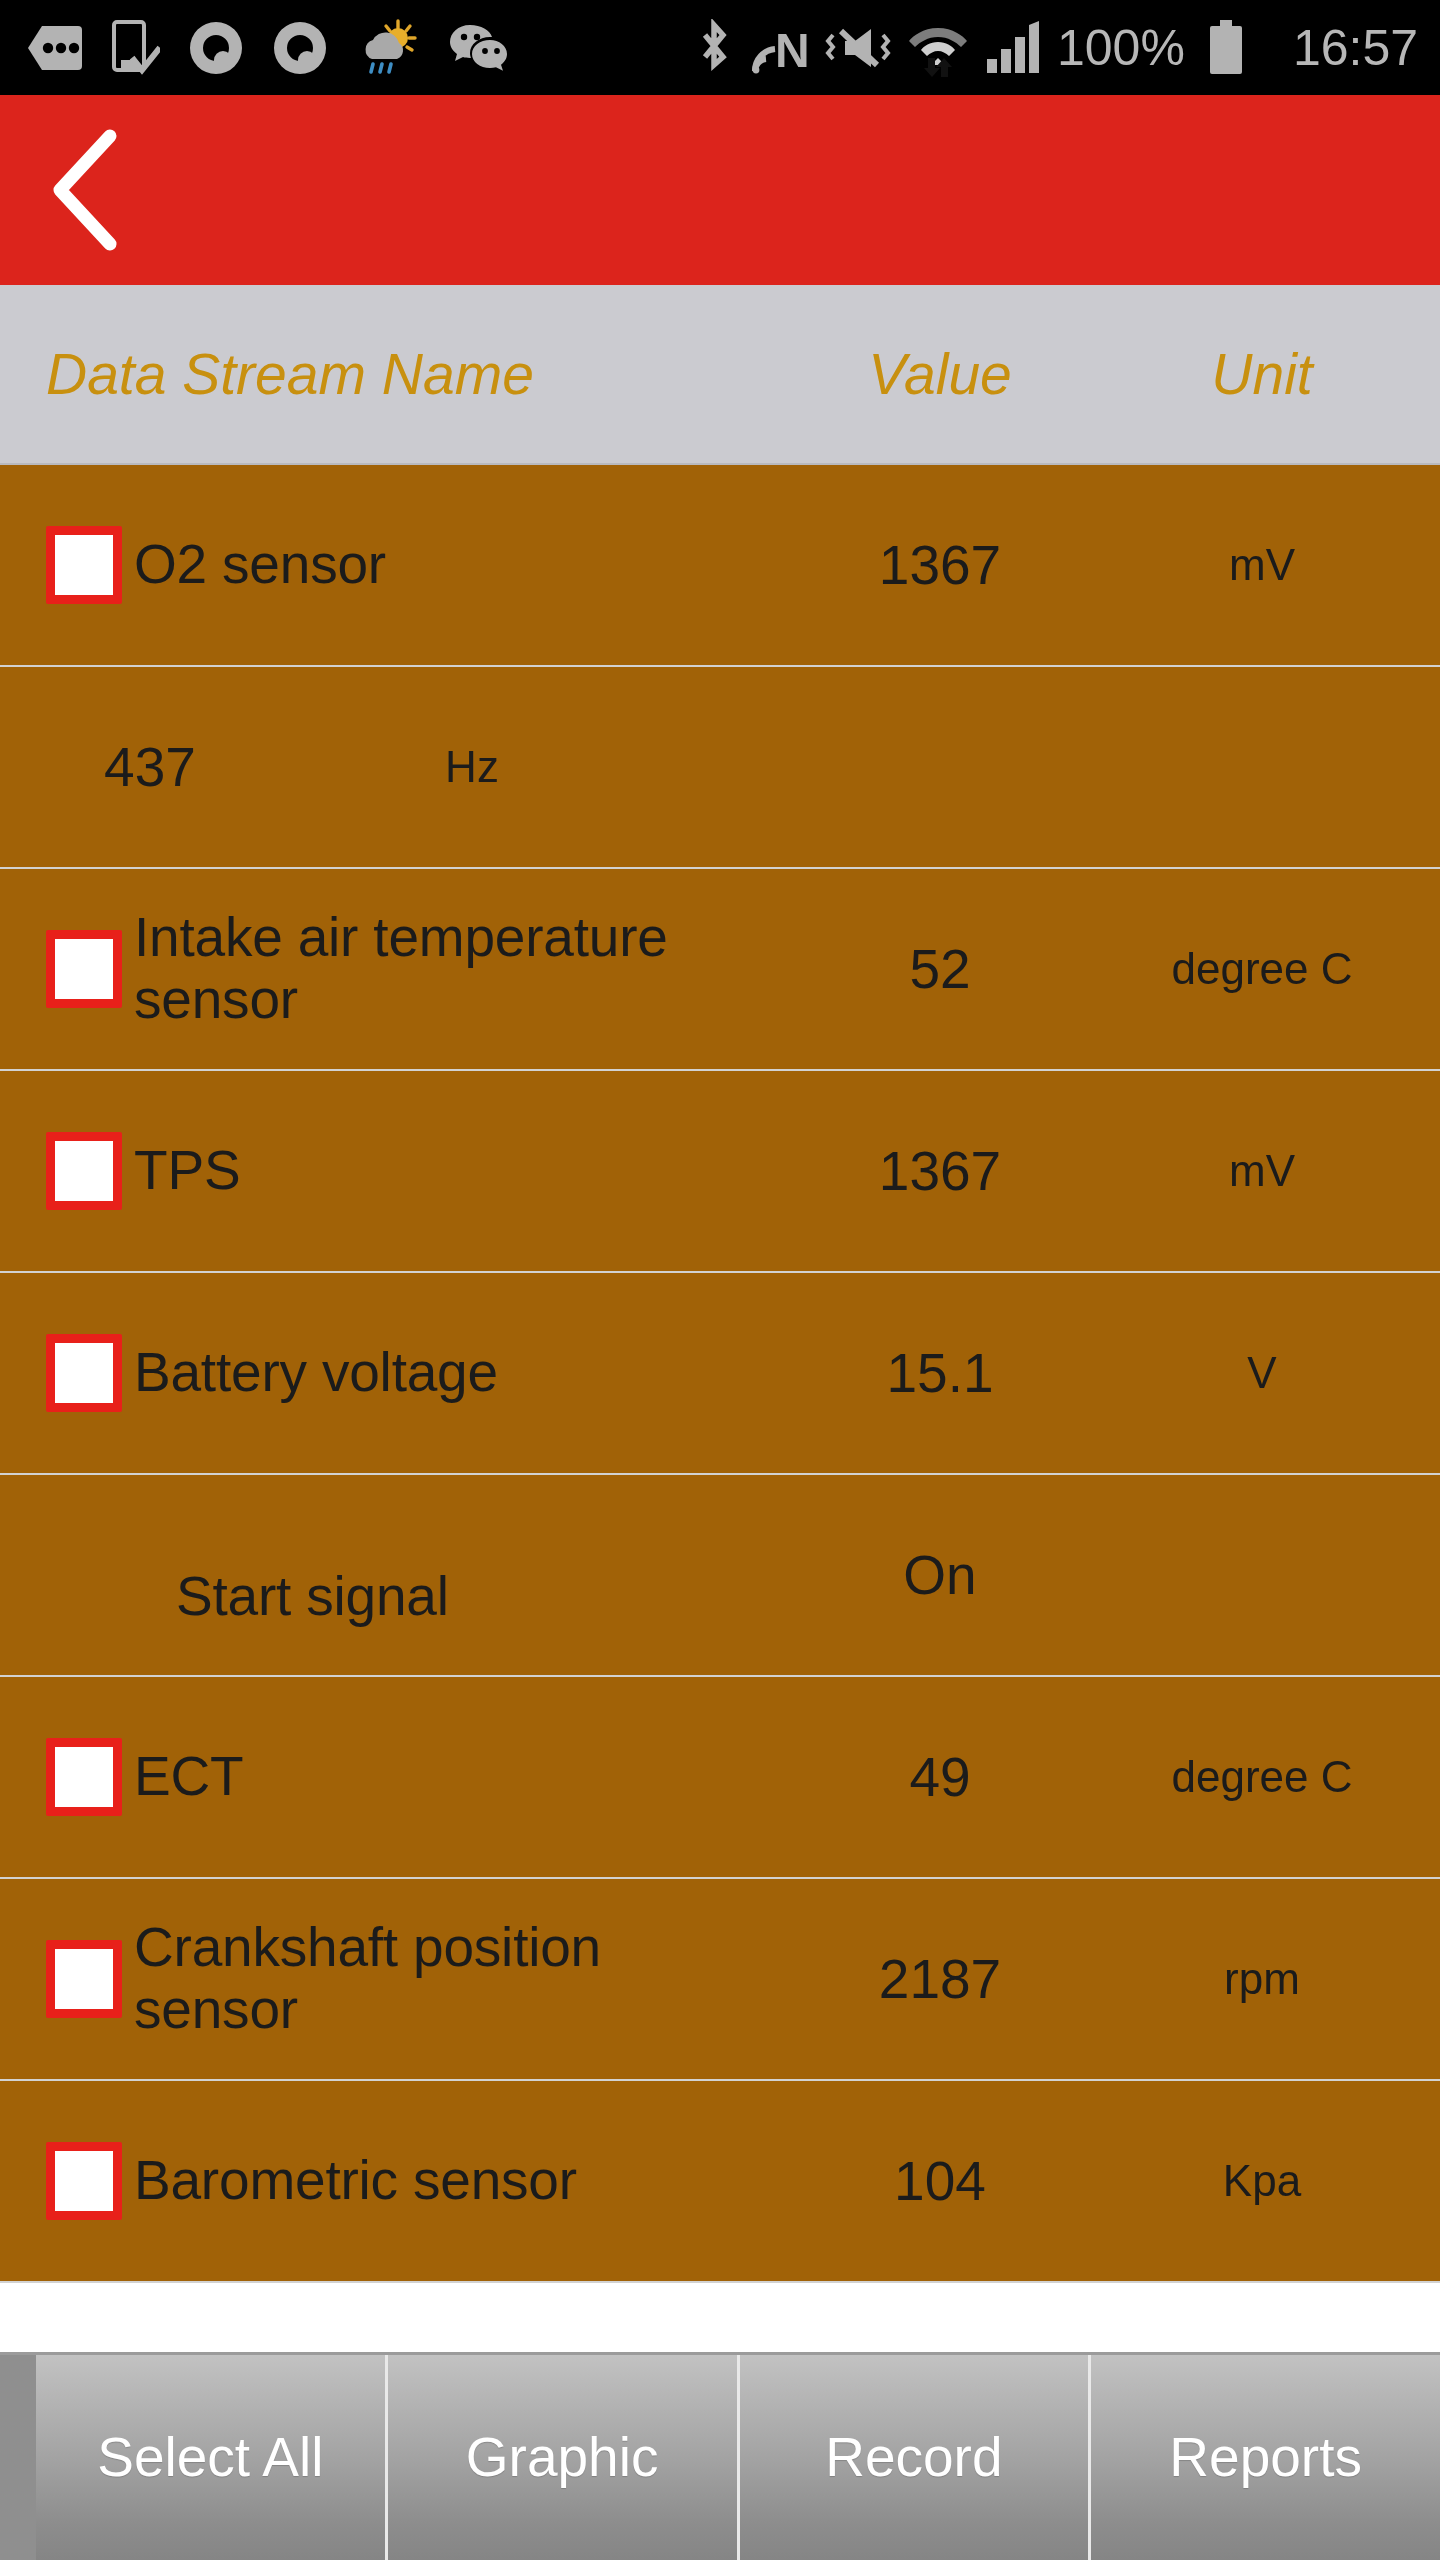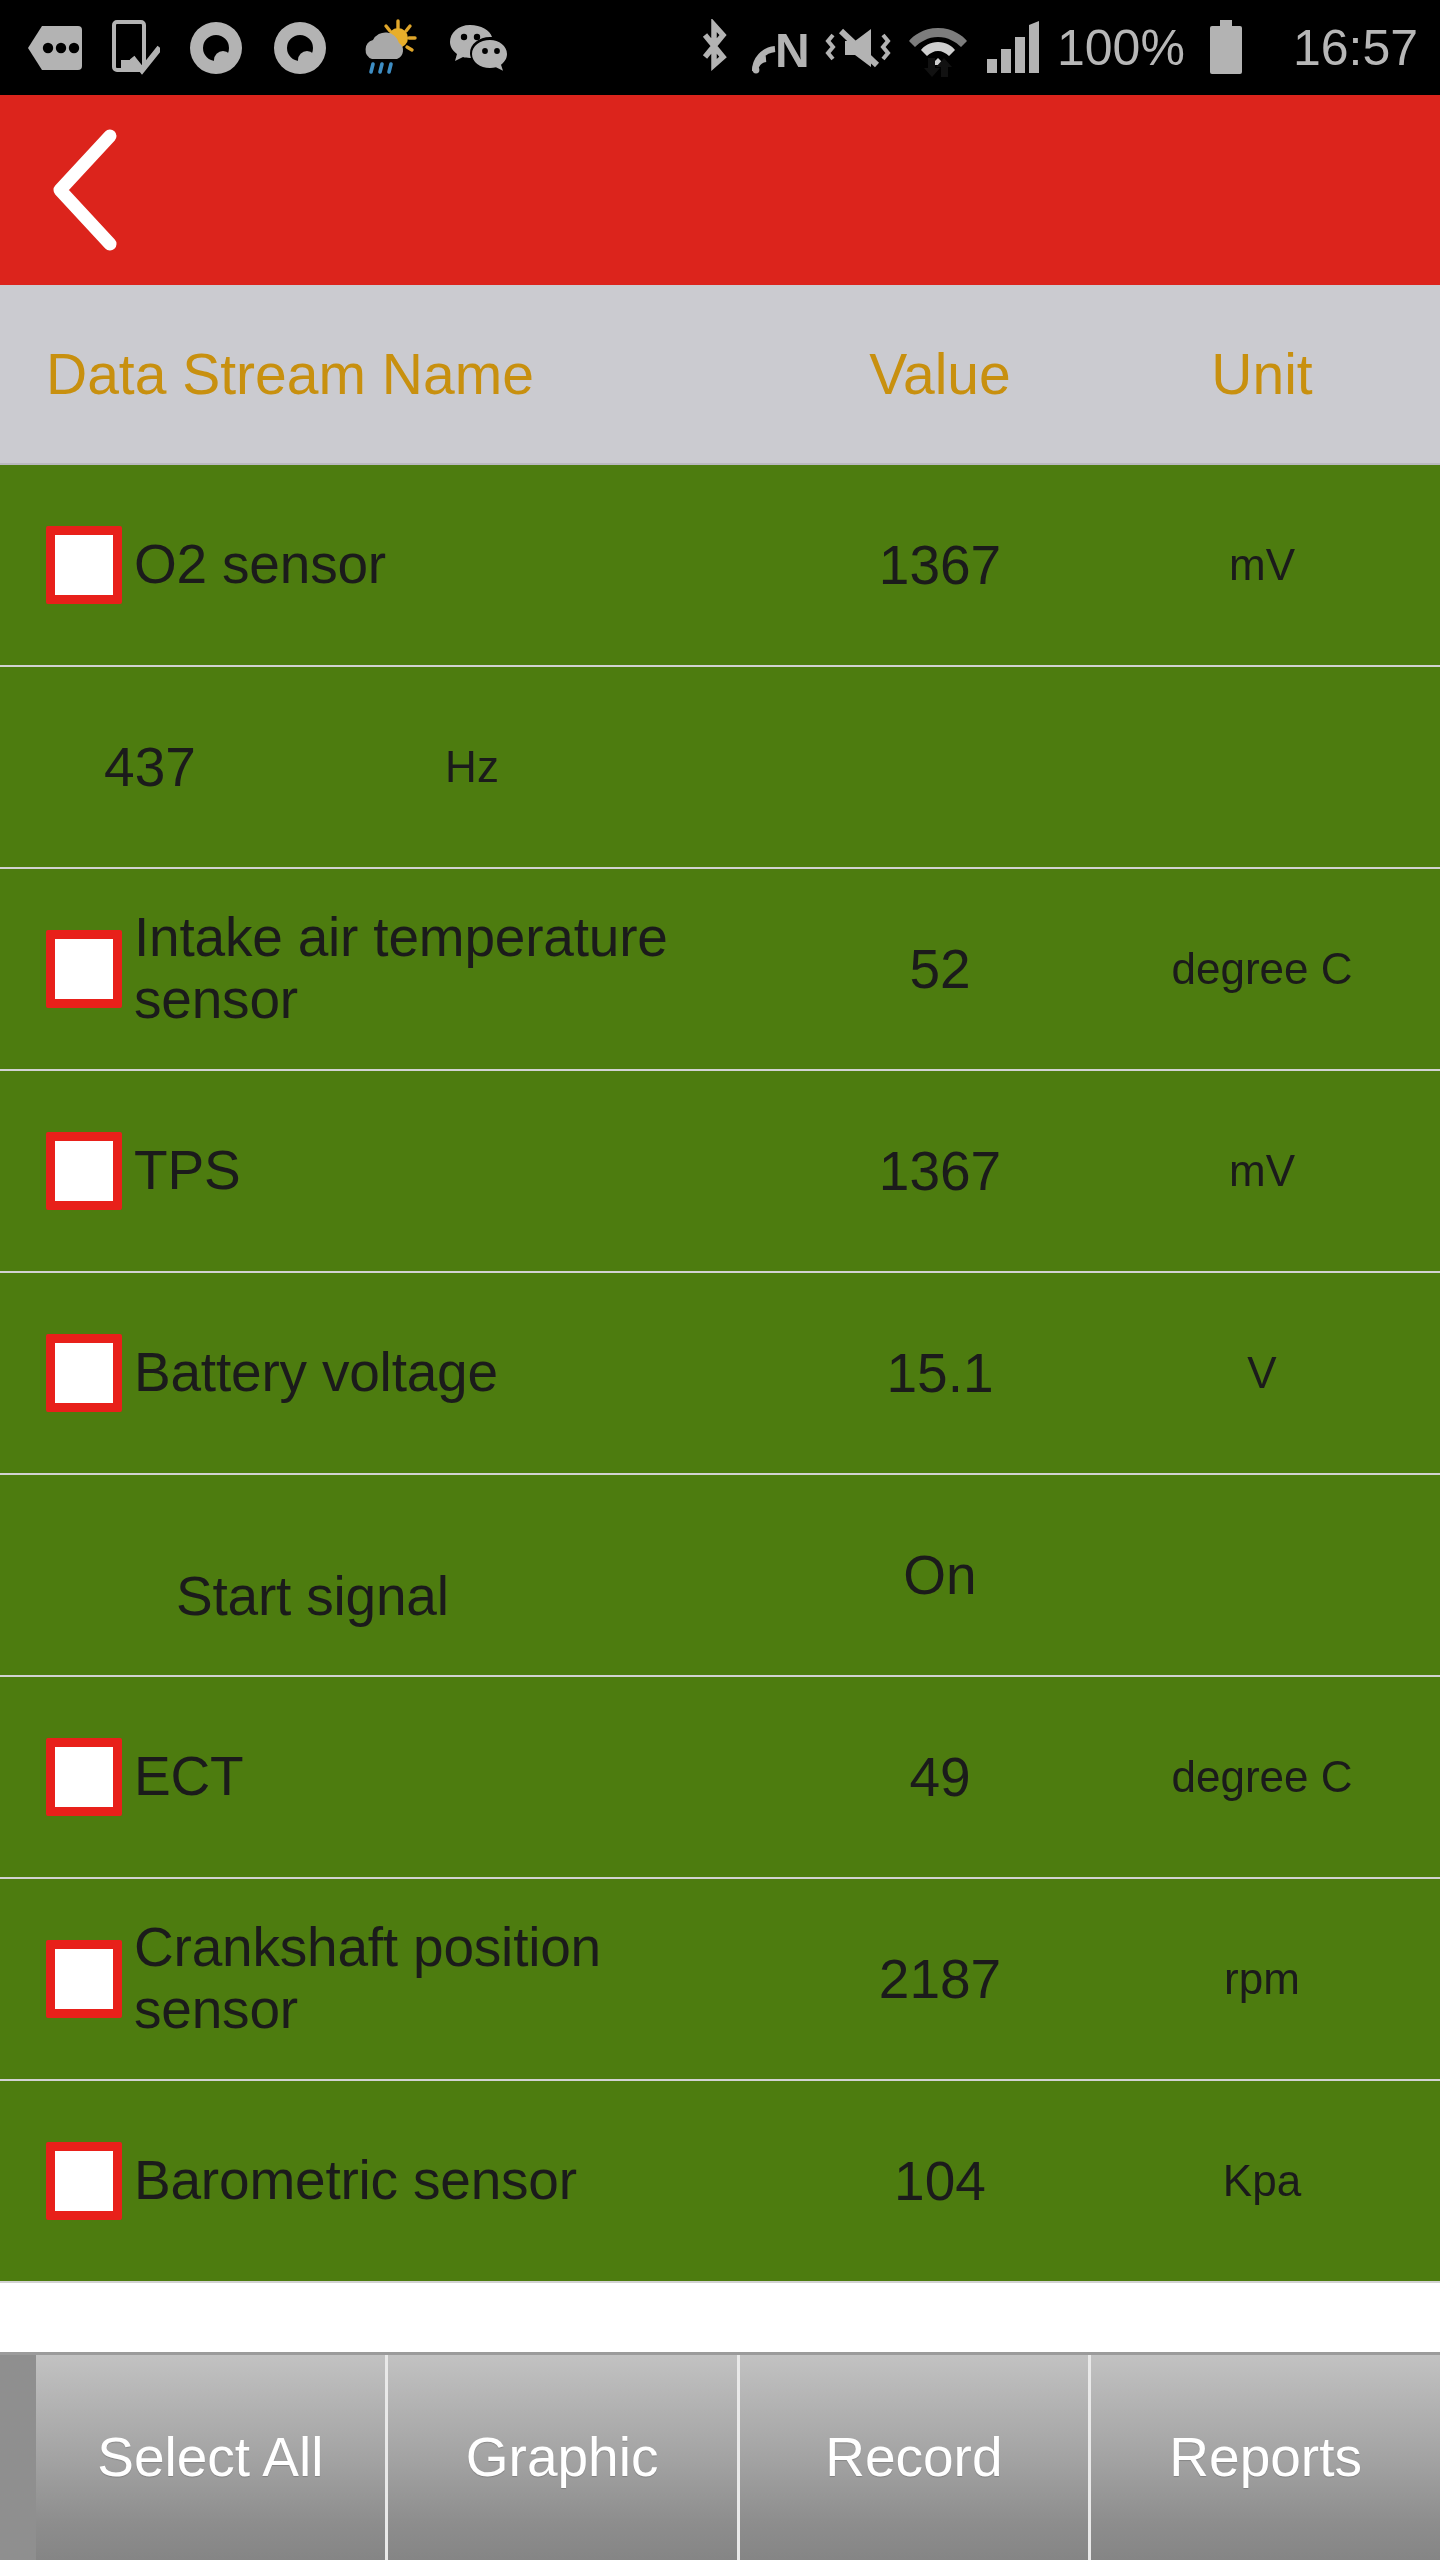--- a/index.html
+++ b/index.html
@@ -54,20 +54,21 @@
   }
 
   
   .colhead{
     height:180px; flex:0 0 180px;
     background:#cbcbd0;
     display:flex; align-items:center;
     border-bottom:2px solid #b9b9be;
     color:#c8900f;
     position:relative;
+    font-style:italic;
   }
   .colhead .c-name{
     width:790px; padding-left:46px;
     font-size:57px; line-height:1;
     white-space:nowrap;
   }
   .colhead .c-value{
     width:300px; text-align:center;
     font-size:57px; line-height:1;
   }
@@ -79,21 +80,21 @@
   
   .tablewrap{
     flex:1 1 auto;
     background:#ffffff;
     overflow:hidden;
     display:flex; flex-direction:column;
   }
   .row{
     display:flex; align-items:center;
     border-bottom:2px solid #d2d2d2;
-    background:#4d7c0f;
+    background:#a16207;
     min-height:202px;
     cursor:pointer;
   }
   .row:last-child{ border-bottom:2px solid #d2d2d2; }
 
   .cell-name{
     width:790px;
     display:flex; align-items:center;
     padding-left:46px;
     gap:12px;

